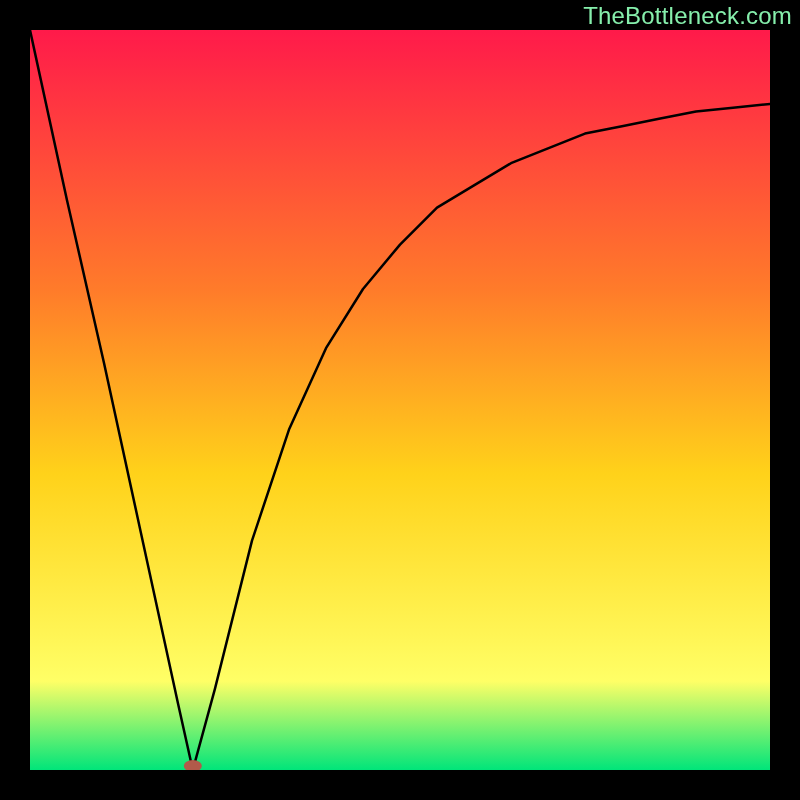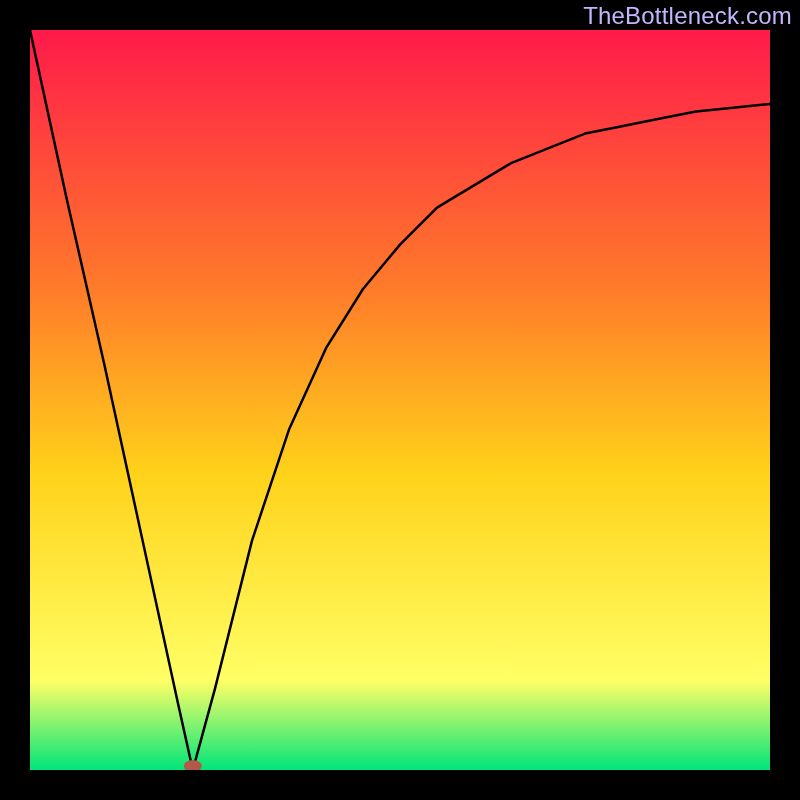--- a/index.html
+++ b/index.html
@@ -15,21 +15,21 @@
     width: 800px;
     height: 800px;
     background: #000;
   }
   .watermark {
     position: absolute;
     top: 2px;
     right: 8px;
     font-family: Arial, Helvetica, sans-serif;
     font-size: 24px;
-    color: #c4b5fd;
+    color: #86efac;
     font-weight: 500;
     letter-spacing: 0.2px;
   }
   .plot {
     position: absolute;
     left: 30px;
     top: 30px;
     width: 740px;
     height: 740px;
   }

